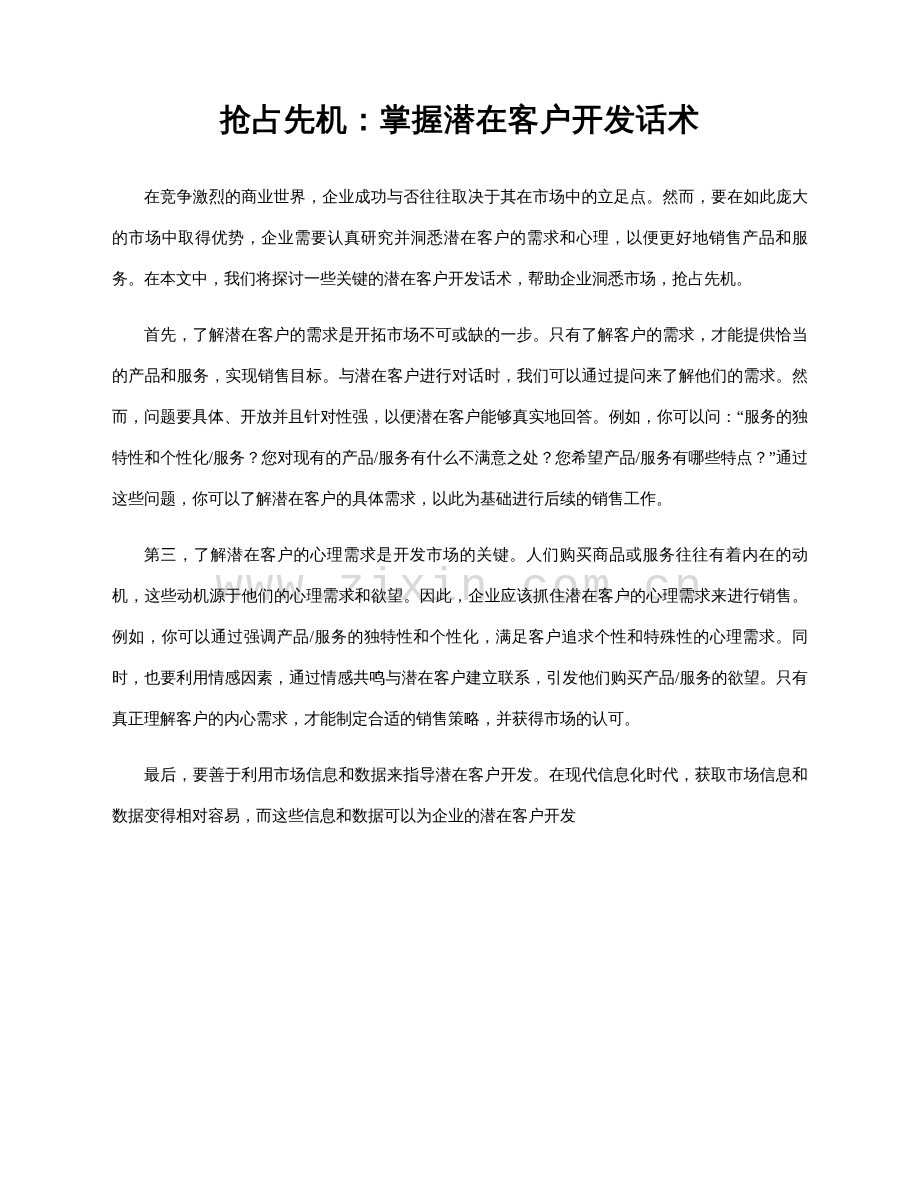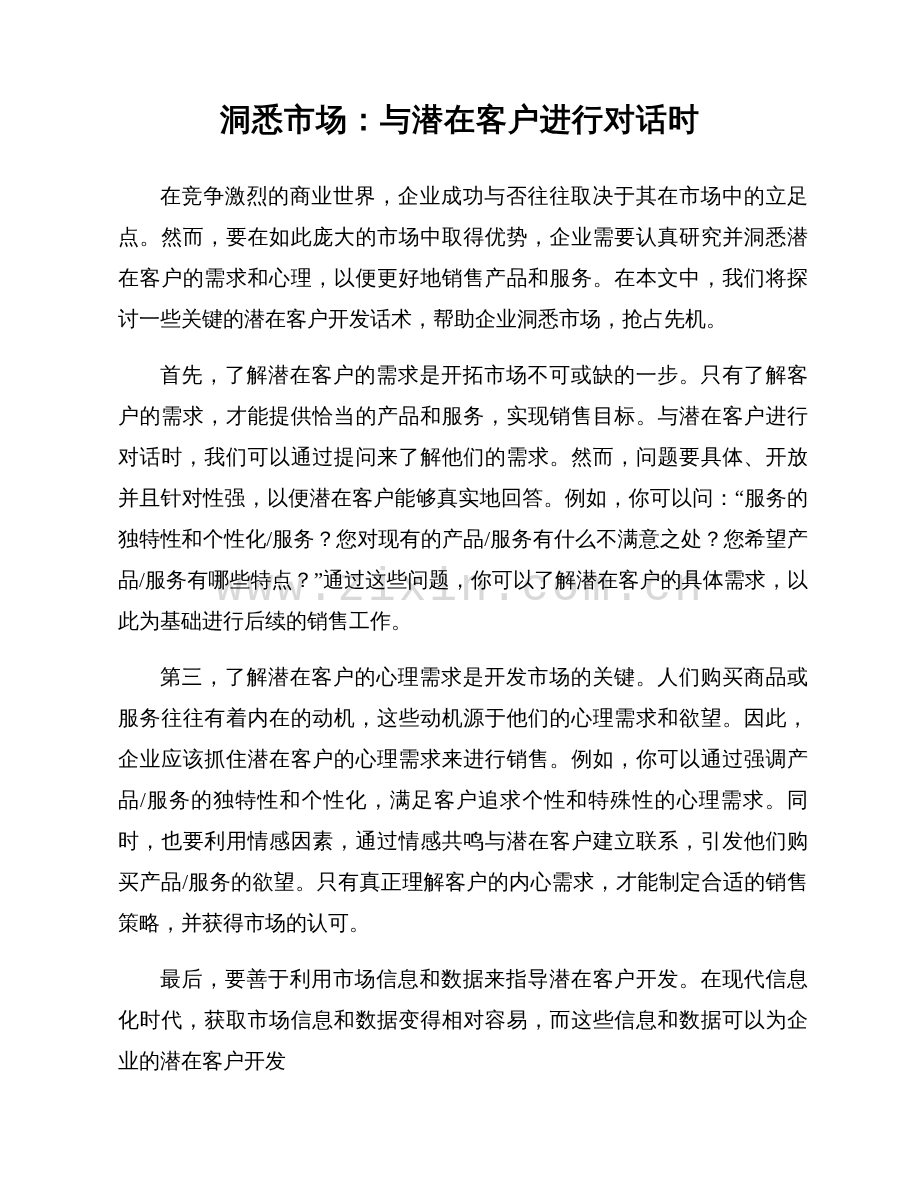--- a/index.html
+++ b/index.html
@@ -24,22 +24,22 @@
   }
   .doc-title {
     margin: 0 0 36px 0;
     text-align: center;
     font-size: 31px;
     font-weight: bold;
     letter-spacing: 1px;
     line-height: 1.3;
   }
   .doc-paragraph {
-    margin: 0 0 15px 6px;
-    font-size: 21px;
+    margin: 0 0 15px 0;
+    font-size: 16px;
     line-height: 41px;
     text-align: justify;
     text-justify: inter-ideograph;
     text-indent: 2em;
     word-break: break-all;
   }
   .watermark {
     position: absolute;
     z-index: 0;
     top: 562px;
@@ -56,21 +56,21 @@
 </style>
 </head>
 <body>
 
 <div class="page">
 
   <div class="watermark">www.zixin.com.cn</div>
 
   <div class="content">
 
-    <h1 class="doc-title">洞悉市场：与潜在客户进行对话时</h1>
+    <h1 class="doc-title">抢占先机：掌握潜在客户开发话术</h1>
 
     <p class="doc-paragraph">在竞争激烈的商业世界，企业成功与否往往取决于其在市场中的立足点。然而，要在如此庞大的市场中取得优势，企业需要认真研究并洞悉潜在客户的需求和心理，以便更好地销售产品和服务。在本文中，我们将探讨一些关键的潜在客户开发话术，帮助企业洞悉市场，抢占先机。</p>
 
     <p class="doc-paragraph">首先，了解潜在客户的需求是开拓市场不可或缺的一步。只有了解客户的需求，才能提供恰当的产品和服务，实现销售目标。与潜在客户进行对话时，我们可以通过提问来了解他们的需求。然而，问题要具体、开放并且针对性强，以便潜在客户能够真实地回答。例如，你可以问：“服务的独特性和个性化/服务？您对现有的产品/服务有什么不满意之处？您希望产品/服务有哪些特点？”通过这些问题，你可以了解潜在客户的具体需求，以此为基础进行后续的销售工作。</p>
 
 
     <p class="doc-paragraph">第三，了解潜在客户的心理需求是开发市场的关键。人们购买商品或服务往往有着内在的动机，这些动机源于他们的心理需求和欲望。因此，企业应该抓住潜在客户的心理需求来进行销售。例如，你可以通过强调产品/服务的独特性和个性化，满足客户追求个性和特殊性的心理需求。同时，也要利用情感因素，通过情感共鸣与潜在客户建立联系，引发他们购买产品/服务的欲望。只有真正理解客户的内心需求，才能制定合适的销售策略，并获得市场的认可。</p>
 
     <p class="doc-paragraph">最后，要善于利用市场信息和数据来指导潜在客户开发。在现代信息化时代，获取市场信息和数据变得相对容易，而这些信息和数据可以为企业的潜在客户开发</p>
 

